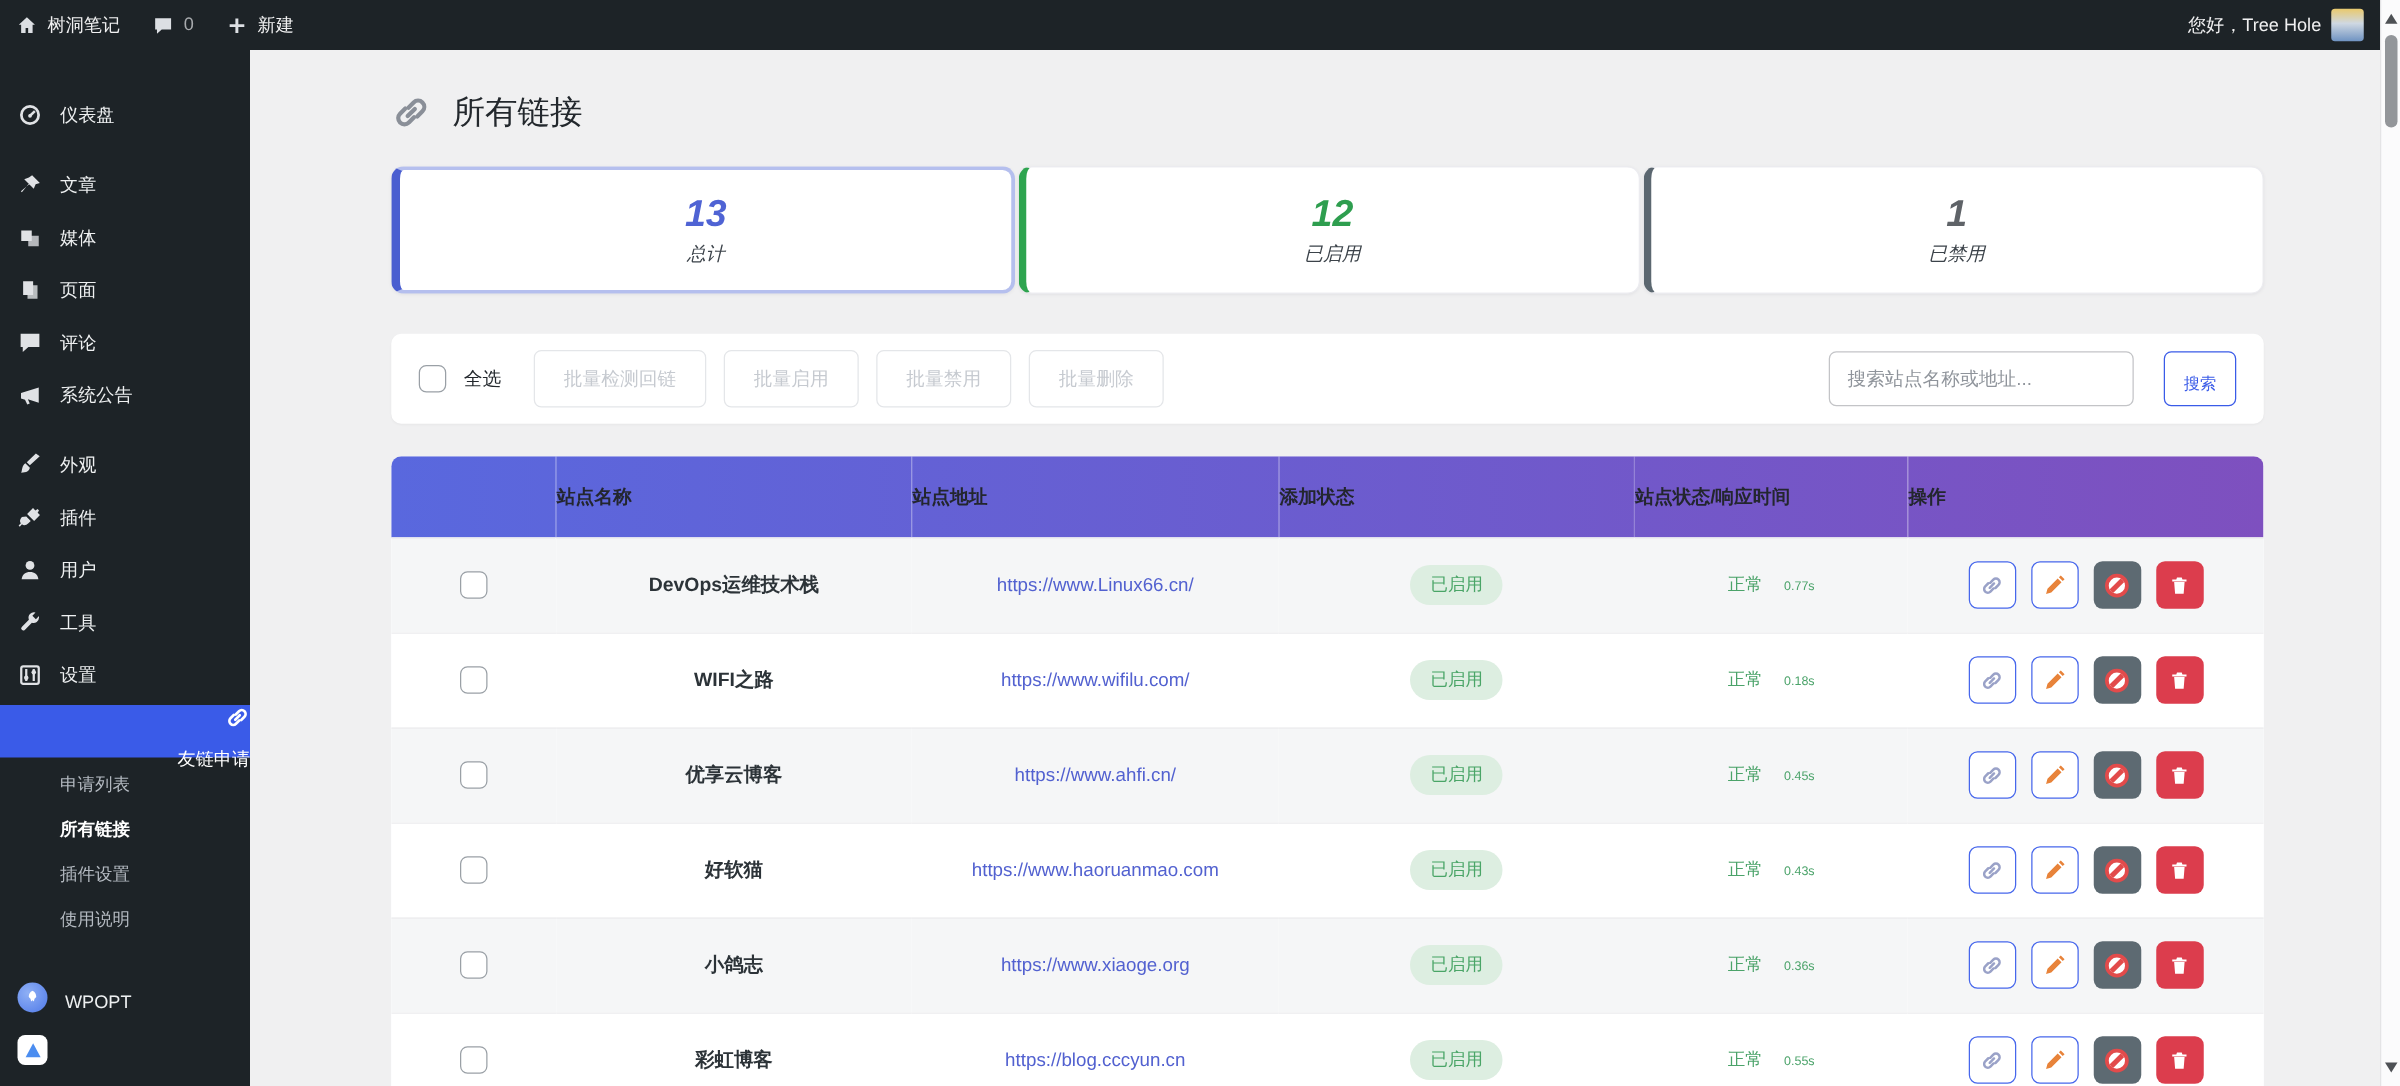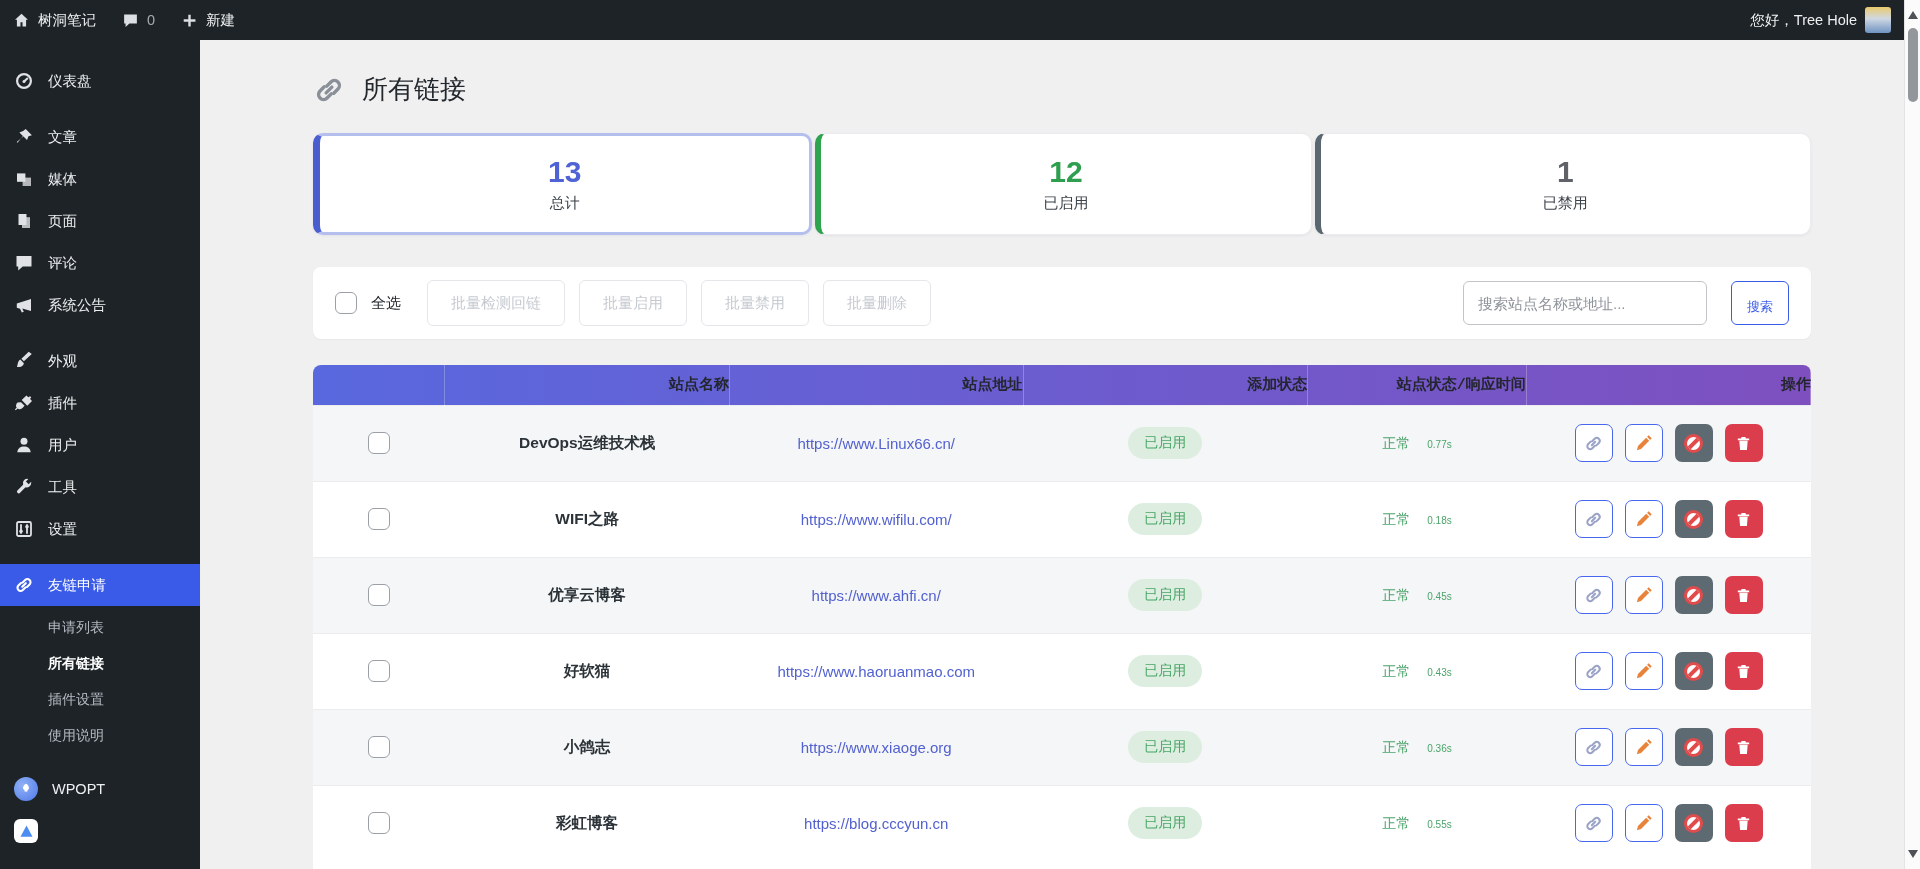--- a/index.html
+++ b/index.html
@@ -23,27 +23,27 @@
 .ab-spacer { flex:1; }
 .ab-avatar { width:26px; height:26px; border-radius:3px;
   background:linear-gradient(180deg,#e9c96d 0%,#cfd8e2 45%,#6f93c2 100%); }
 
 
 #sidebar {
   position:absolute; top:40px; left:0; bottom:0; width:200px;
   background:#1d2327; z-index:20; padding-top:20px; overflow:hidden;
 }
 .menu-item {
-  height:42px; display:flex; align-items:center; gap:14px;
+  height:42px; display:flex; align-items:flex-end; gap:14px;
   padding-left:14px; font-size:14.5px; color:#eef0f1; cursor:pointer;
   position:relative;
 }
 .menu-item .ic { width:20px; height:20px; color:#e0e2e5; flex:0 0 20px; }
 .group-start { margin-top:14px; }
-.menu-item.active { background:#3a5be8; color:#fff; }
+.menu-item.active { background:#3a5be8; color:#fff;flex-direction:column; }
 .menu-item.active .ic { color:#fff; }
 .menu-item.active::after {
   content:""; position:absolute; right:-16px; top:50%; margin-top:-8px;
   border:8px solid transparent; border-left-color:#3a5be8;
 }
 .submenu { padding:4px 0 6px; }
 .submenu-item {
   height:36px; display:flex; align-items:center; padding-left:48px;
   font-size:14px; color:#b4bac1; cursor:pointer;
 }
@@ -62,21 +62,21 @@
 
 
 #content {
   position:absolute; left:200px; top:40px; right:16px; bottom:0;
   padding:18px 93px 0 113px; overflow:hidden;
 }
 .page-title-row { display:flex; align-items:center; gap:17px; margin:14px 0 26px; }
 .page-title-row .ic { width:32px; height:32px; color:#8a8f98; }
 .page-title { font-size:26px; font-weight:500; color:#23282d; }
 
-.stats { display:flex; gap:3px; }
+.stats { display:flex; gap:3px;font-style:italic; }
 .stat-card {
   flex:1; height:102px; background:#fff; border-radius:10px;
   display:flex; flex-direction:column; align-items:center; justify-content:center;
   gap:5px; border:1px solid #ececf0; border-left:6px solid #888;
   box-shadow:0 1px 3px rgba(20,20,43,.06); cursor:pointer;
 }
 .stat-card.selected { border:3px solid #b5bfee; border-left:7px solid #4a5ed0; }
 .stat-value { font-size:30px; font-weight:bold; }
 .stat-label { font-size:15px; color:#3c434a; }
 
@@ -102,22 +102,22 @@
   height:44px; padding:16px 15px; margin-left:10px; background:#fff;
   border:1.5px solid #3a5be8; color:#3a5be8; border-radius:6px;
   font-size:13px; font-family:inherit; cursor:pointer;
 }
 
 
 .table-panel { margin-top:26px; background:#fff; border-radius:8px 8px 0 0; overflow:hidden; height:540px; }
 table { width:100%; border-collapse:collapse; }
 thead tr { background:linear-gradient(90deg,#5968de 0%,#7e50bf 100%); }
 thead th {
-  height:40px; font-size:15px; font-weight:bold; color:#23262e;
-  border-left:1px solid rgba(255,255,255,.25); text-align:right;font-family:Liberation Mono, monospace;
+  height:65px; font-size:15px; font-weight:bold; color:#23262e;
+  border-left:1px solid rgba(255,255,255,.25); text-align:left;
 }
 thead th:first-child { border-left:none; }
 tbody td { height:76px; text-align:center; font-size:15px; border-top:1px solid #ececee; }
 tbody tr:nth-child(odd) { background:#f5f6f7; }
 tbody tr:nth-child(even) { background:#fff; }
 .site-name { font-weight:bold; color:#2c3338; font-size:15.5px; }
 .site-url { color:#5261d0; text-decoration:none; }
 .badge {
   display:inline-block; background:#ddeee1; color:#4aa567;
   padding:7px 16px; border-radius:16px; font-size:14px;

